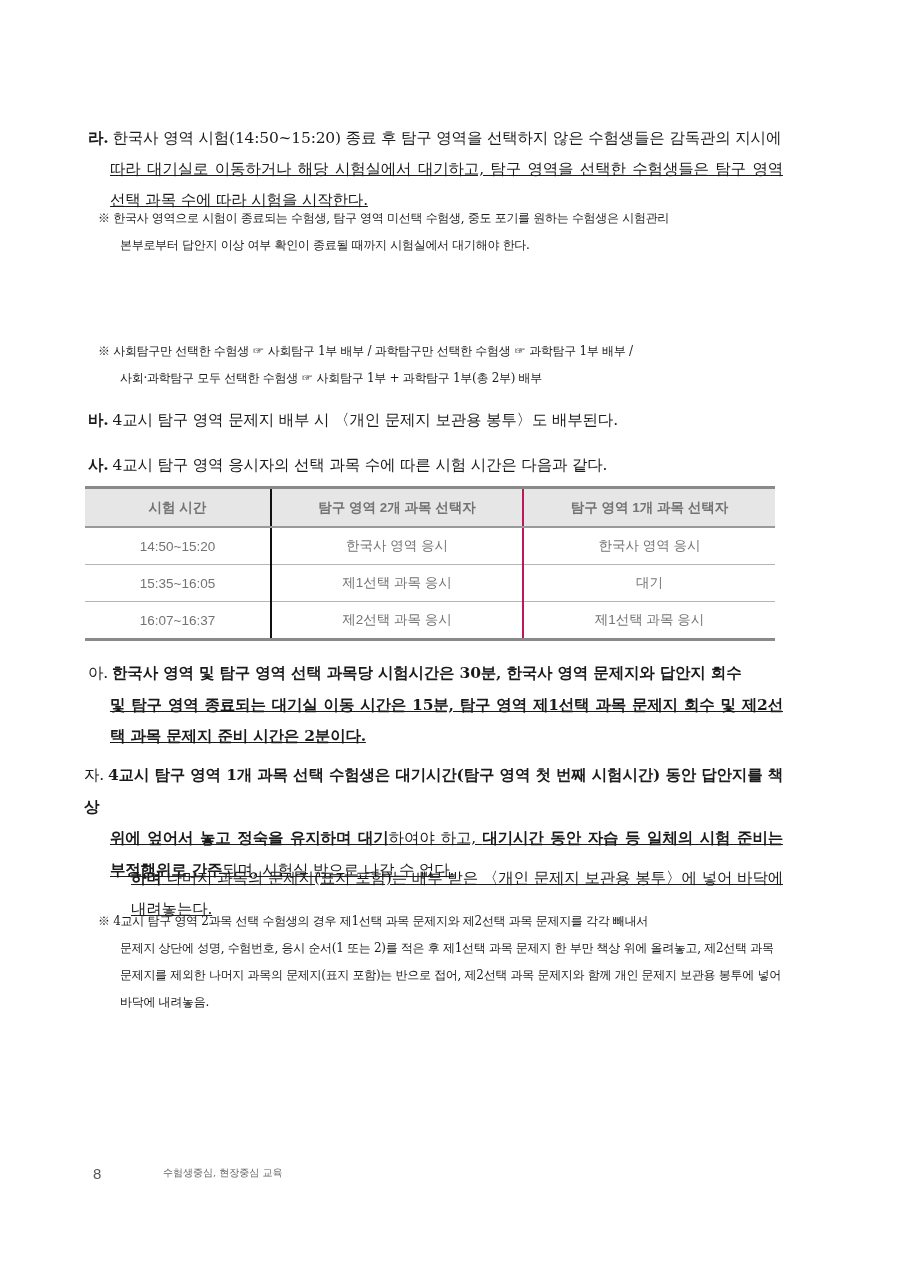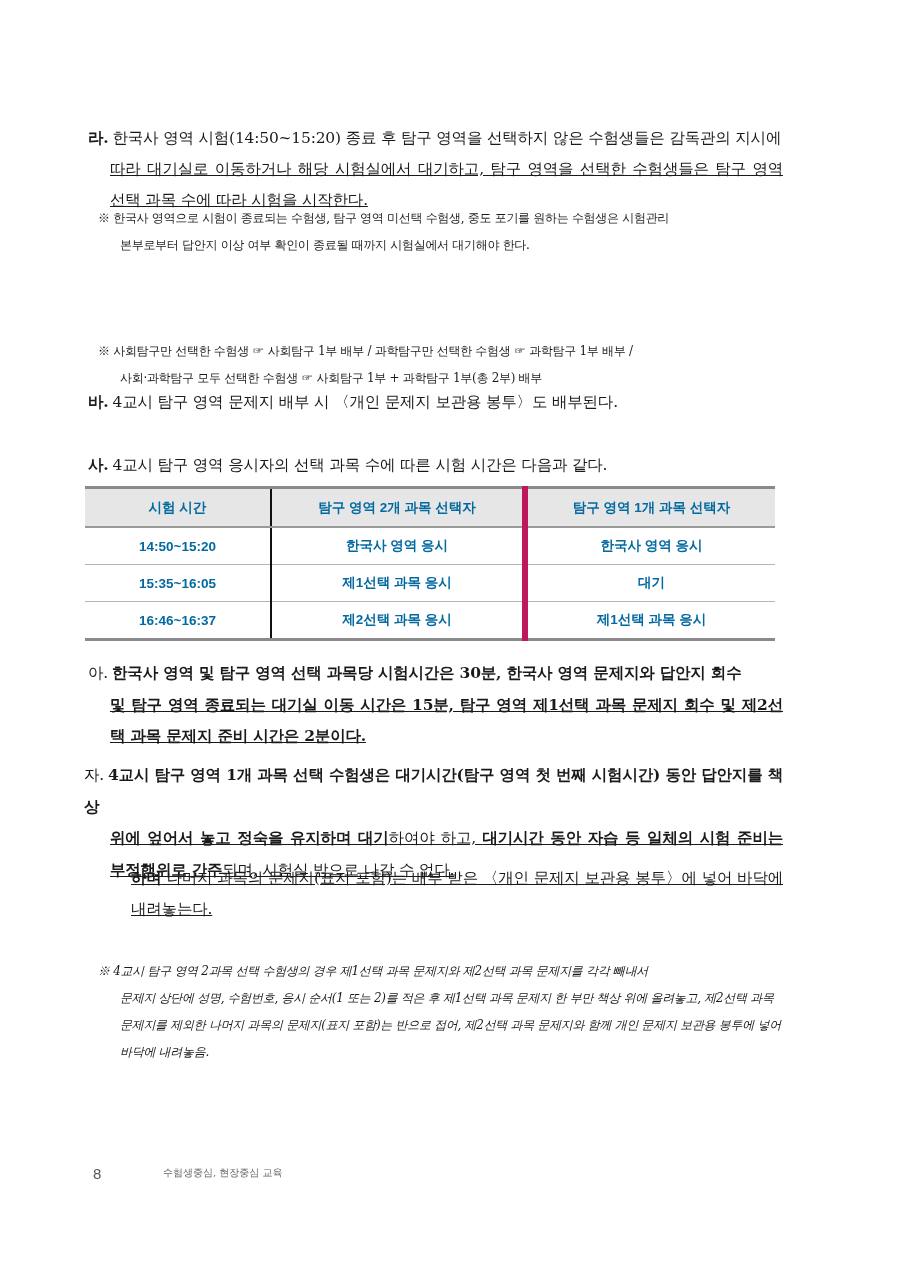--- a/index.html
+++ b/index.html
@@ -19,33 +19,33 @@
   .note {
     position: absolute; left: 98px; width: 685px;
     font-size: 12px; line-height: 27px; letter-spacing: -0.3px;
   }
   .note .cont { display: block; padding-left: 22px; }
   .b { font-weight: bold; }
   table.sched {
     position: absolute; left: 85px; top: 486px; width: 690px;
     border-collapse: collapse;
     font-family: "Liberation Sans", "DejaVu Sans", sans-serif;
-    font-size: 13.5px; color: #0369a1;
+    font-size: 13.5px; color: #737373;
   }
   table.sched th, table.sched td {
     text-align: center; height: 36px; padding: 0;
   }
   table.sched th {
     background: #e6e6e6; font-weight: bold; height: 37px;
     border-top: 3px solid #8a8a8a; border-bottom: 2px solid #9a9a9a;
   }
-  table.sched td { border-bottom: 1px solid #b5b5b5; font-weight: bold; }
+  table.sched td { border-bottom: 1px solid #b5b5b5; }
   table.sched tr:last-child td { border-bottom: 3px solid #8a8a8a; }
   table.sched .c1 { width: 185px; border-right: 2px solid #111; }
-  table.sched .c2 { width: 250px; border-right: 6px solid #be185d; }
+  table.sched .c2 { width: 250px; border-right: 2px solid #be185d; }
   .star {
     display: inline-block; background: #c8c8c8; width: 19px; height: 22px;
     text-align: center; line-height: 22px; font-size: 17px; color: #000;
     margin-left: -4px; margin-right: 1px; vertical-align: 1px;
     font-family: "DejaVu Sans", sans-serif;
   }
   .footer {
     position: absolute; top: 1165px; left: 93px;
     font-size: 13px; color: #666;
   }
@@ -66,21 +66,21 @@
     <span>한국사 영역으로 시험이 종료되는 수험생, 탐구 영역 미선택 수험생, 중도 포기를 원하는 수험생은 시험관리</span>
     <span class="cont">본부로부터 답안지 이상 여부 확인이 종료될 때까지 시험실에서 대기해야 한다.</span>
   </div>
 
   <div class="note" style="top:338px;">
     <span>※</span>
     <span>사회탐구만 선택한 수험생 ☞ 사회탐구 1부 배부 / 과학탐구만 선택한 수험생 ☞ 과학탐구 1부 배부 /</span>
     <span class="cont">사회·과학탐구 모두 선택한 수험생 ☞ 사회탐구 1부 + 과학탐구 1부(총 2부) 배부</span>
   </div>
 
-  <div class="item" style="top:386px;">
+  <div class="item" style="top:404px;">
     <span class="head"><span class="marker">바.</span><span>4교시 탐구 영역 문제지 배부 시 〈개인 문제지 보관용 봉투〉도 배부된다.</span></span>
   </div>
 
   <div class="item" style="top:449px;">
     <span class="head"><span class="marker">사.</span><span>4교시 탐구 영역 응시자의 선택 과목 수에 따른 시험 시간은 다음과 같다.</span></span>
   </div>
 
   <table class="sched">
     <thead>
       <tr>
@@ -94,41 +94,41 @@
         <td class="c1">14:50~15:20</td>
         <td class="c2">한국사 영역 응시</td>
         <td>한국사 영역 응시</td>
       </tr>
       <tr>
         <td class="c1">15:35~16:05</td>
         <td class="c2">제1선택 과목 응시</td>
         <td>대기</td>
       </tr>
       <tr>
-        <td class="c1">16:46~16:37</td>
+        <td class="c1">16:07~16:37</td>
         <td class="c2">제2선택 과목 응시</td>
         <td>제1선택 과목 응시</td>
       </tr>
     </tbody>
   </table>
 
   <div class="item b" style="top:657px;">
     <span class="head"><span class="marker" style="font-weight:normal">아.</span><span>한국사 영역 및 탐구 영역 선택 과목당 시험시간은 30분, 한국사 영역 문제지와 답안지 회수</span></span>
     <span class="cont">및 탐구 영역 종료되는 대기실 이동 시간은 15분, 탐구 영역 제1선택 과목 문제지 회수 및 제2선택 과목 문제지 준비 시간은 2분이다.</span>
   </div>
 
   <div class="item" style="top:759px; left:84px; width:699px;">
     <span class="head b"><span class="marker" style="font-weight:normal">자.</span><span>4교시 탐구 영역 1개 과목 선택 수험생은 대기시간(탐구 영역 첫 번째 시험시간) 동안 답안지를 책상</span></span>
     <span class="cont" style="padding-left:26px"><span class="b">위에 엎어서 놓고 정숙을 유지하며 대기</span><span>하여야 하고, </span><span class="b">대기시간 동안 자습 등 일체의 시험 준비는 부정행위로 간주</span><span>되며, 시험실 밖으로 나갈 수 없다.</span></span>
   </div>
 
   <div class="item" style="top:862px; left:86px; width:697px;">
     <span class="cont" style="padding-left:45px"><span class="b">하며</span><span> 나머지 과목의 문제지(표지 포함)는 배부 받은 〈개인 문제지 보관용 봉투〉에 넣어 바닥에 내려놓는다.</span></span>
   </div>
-  <div class="note" style="top:958px;font-style:italic;">
+  <div class="note" style="top:908px;">
     <span>※</span>
     <span>4교시 탐구 영역 2과목 선택 수험생의 경우 제1선택 과목 문제지와 제2선택 과목 문제지를 각각 빼내서</span>
     <span class="cont">문제지 상단에 성명, 수험번호, 응시 순서(1 또는 2)를 적은 후 제1선택 과목 문제지 한 부만 책상 위에 올려놓고, 제2선택 과목 문제지를 제외한 나머지 과목의 문제지(표지 포함)는 반으로 접어, 제2선택 과목 문제지와 함께 개인 문제지 보관용 봉투에 넣어 바닥에 내려놓음.</span>
   </div>
 
   <div class="footer">
     <span class="pg">8</span>
     <span class="ttl">수험생중심, 현장중심 교육</span>
   </div>
 

